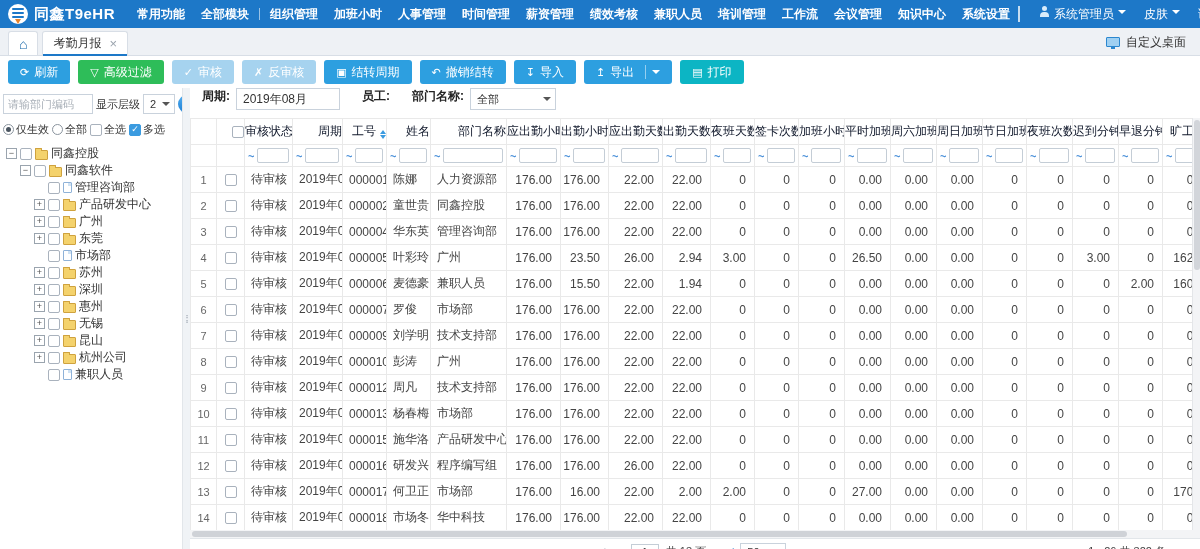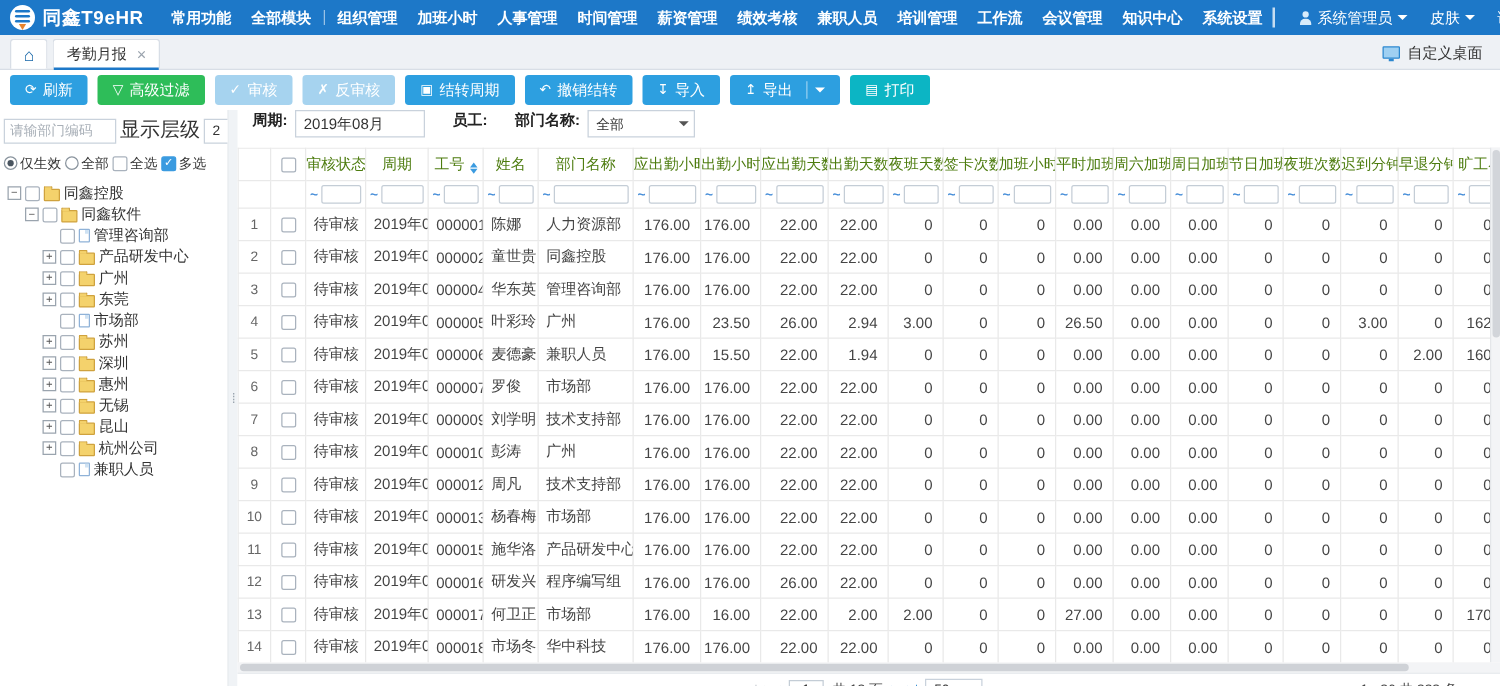--- a/index.html
+++ b/index.html
@@ -14,21 +14,21 @@
   .logo-mark::before{content:'';position:absolute;left:4px;right:4px;top:4px;height:2px;border-radius:1px;
     background:#1d78c8;box-shadow:0 4px 0 #1d78c8,0 8px 0 #1d78c8;}
   .logo-mark::after{content:'';position:absolute;left:7px;bottom:0;width:6px;height:5px;background:#e8832a;
     clip-path:polygon(0 0,100% 0,50% 100%);}
   .logo-text{font-size:15px;font-weight:bold;letter-spacing:.5px;}
   .topmenu{display:flex;align-items:center;height:28px;}
   .nav-item{padding:0 8px;font-size:12px;font-weight:bold;line-height:28px;cursor:pointer;}
   .nav-div{width:1px;height:12px;background:rgba(255,255,255,.55);margin:0 2px;}
   .top-right{margin-left:auto;display:flex;align-items:center;font-size:12px;flex:none;}
   .vdiv{width:2px;height:16px;background:rgba(255,255,255,.75);margin-right:10px;}
-  .menu-chip{display:flex;align-items:center;gap:4px;padding:0 9px;cursor:pointer;}
+  .menu-chip{display:flex;align-items:flex-start;gap:4px;padding:0 9px;cursor:pointer;}
   .caret{width:0;height:0;border:4px solid transparent;border-top-color:#fff;margin-top:4px;}
   .person-icon{width:11px;height:11px;position:relative;display:inline-block;}
   .person-icon::before{content:'';position:absolute;top:0;left:3px;width:5px;height:5px;border-radius:50%;background:#d8ecfb;}
   .person-icon::after{content:'';position:absolute;bottom:0;left:1px;width:9px;height:5px;border-radius:4px 4px 0 0;background:#d8ecfb;}
 
   
   .tabbar{height:28px;background:#eef1f5;border-bottom:1px solid #d8dee6;display:flex;align-items:flex-end;
     padding:0 8px;position:relative;}
   .tab{background:#fff;border:1px solid #d8dee6;border-bottom:none;height:24px;display:flex;align-items:center;
     padding:0 10px;font-size:12px;color:#333;margin-right:4px;border-radius:3px 3px 0 0;position:relative;cursor:pointer;}
@@ -51,21 +51,21 @@
   .bicon{font-size:11px;line-height:1;}
   .bsep{width:1px;height:14px;background:rgba(255,255,255,.5);margin:0 1px 0 6px;}
   .bcaret{width:0;height:0;border:4px solid transparent;border-top-color:#fff;margin-top:4px;}
 
   
   .content{display:flex;height:461px;overflow:hidden;}
   .sidebar{width:183px;flex:none;border-right:1px solid #e2e6ea;padding-top:6px;overflow:hidden;}
   .sidebar-top{display:flex;align-items:center;padding:0 3px;gap:3px;}
   .sidebar-top input{width:90px;height:20px;border:1px solid #c9d2dc;font-size:11px;padding:0 4px;color:#333;}
   .sidebar-top input::placeholder{color:#a9b0b8;}
-  .lvl-label{font-size:16px;color:#333;white-space:nowrap;}
+  .lvl-label{font-size:11px;color:#333;white-space:nowrap;}
   .mini-select{height:20px;border:1px solid #c9d2dc;background:#fff;display:inline-flex;align-items:center;
     font-size:11px;color:#333;padding:0 4px 0 6px;gap:6px;cursor:pointer;}
   .dd{width:0;height:0;border:4px solid transparent;border-top-color:#555;margin-top:4px;}
   .collapse-btn{width:18px;height:18px;border-radius:50%;background:linear-gradient(#53aef0,#1d7fd4);color:#fff;
     display:inline-flex;align-items:center;justify-content:center;font-size:11px;flex:none;cursor:pointer;}
   .sidebar-opts{display:flex;align-items:center;gap:3px;padding:8px 3px 5px;font-size:11px;color:#333;white-space:nowrap;}
   .opt{display:flex;align-items:center;gap:2px;cursor:pointer;}
   .radio{width:11px;height:11px;border:1px solid #8a949e;border-radius:50%;background:#fff;position:relative;flex:none;}
   .radio.on::after{content:'';position:absolute;inset:2px;border-radius:50%;background:#4a5560;}
   .cbx{width:12px;height:12px;border:1px solid #a9b2bd;border-radius:2px;background:#fff;display:inline-flex;
@@ -91,21 +91,21 @@
   .ml{margin-left:16px;}
   .inp{height:22px;border:1px solid #c9d2dc;font-size:12px;padding:0 6px;color:#333;}
   .inp::placeholder{color:#a9b0b8;}
   .inp.period{width:104px;}
   .inp.emp{width:150px;}
   .mini-select.status{width:86px;height:22px;justify-content:space-between;}
 
   .grid-viewport{position:relative;height:412px;flex:none;overflow:hidden;}
   table{border-collapse:collapse;table-layout:fixed;width:1028px;font-size:12px;}
   th,td{border:1px solid #e9e9e9;overflow:hidden;white-space:nowrap;background:#fff;}
-  thead .hrow1 th{height:26px;color:#4d7c0f;font-weight:normal;text-align:center;}
+  thead .hrow1 th{height:26px;color:#0f172a;font-weight:normal;text-align:right;}
   thead .hrow2 th{height:22px;}
   .flt{display:flex;align-items:center;gap:3px;padding:0 3px;}
   .flt .tilde{color:#4a90d9;font-size:11px;flex:none;}
   .flt input{flex:1;min-width:12px;width:100%;height:15px;border:1px solid #c4cdd6;border-radius:2px;}
   tbody td{height:26px;color:#444;}
   td.rn{text-align:center;color:#666;font-size:11px;}
   th.rn,th.cb{background:#fff;}
   td.cb,th.cb{text-align:center;}
   td.cb .cbx,th.cb .cbx{display:inline-flex;vertical-align:middle;}
   td.num{text-align:right;padding-right:8px;}

